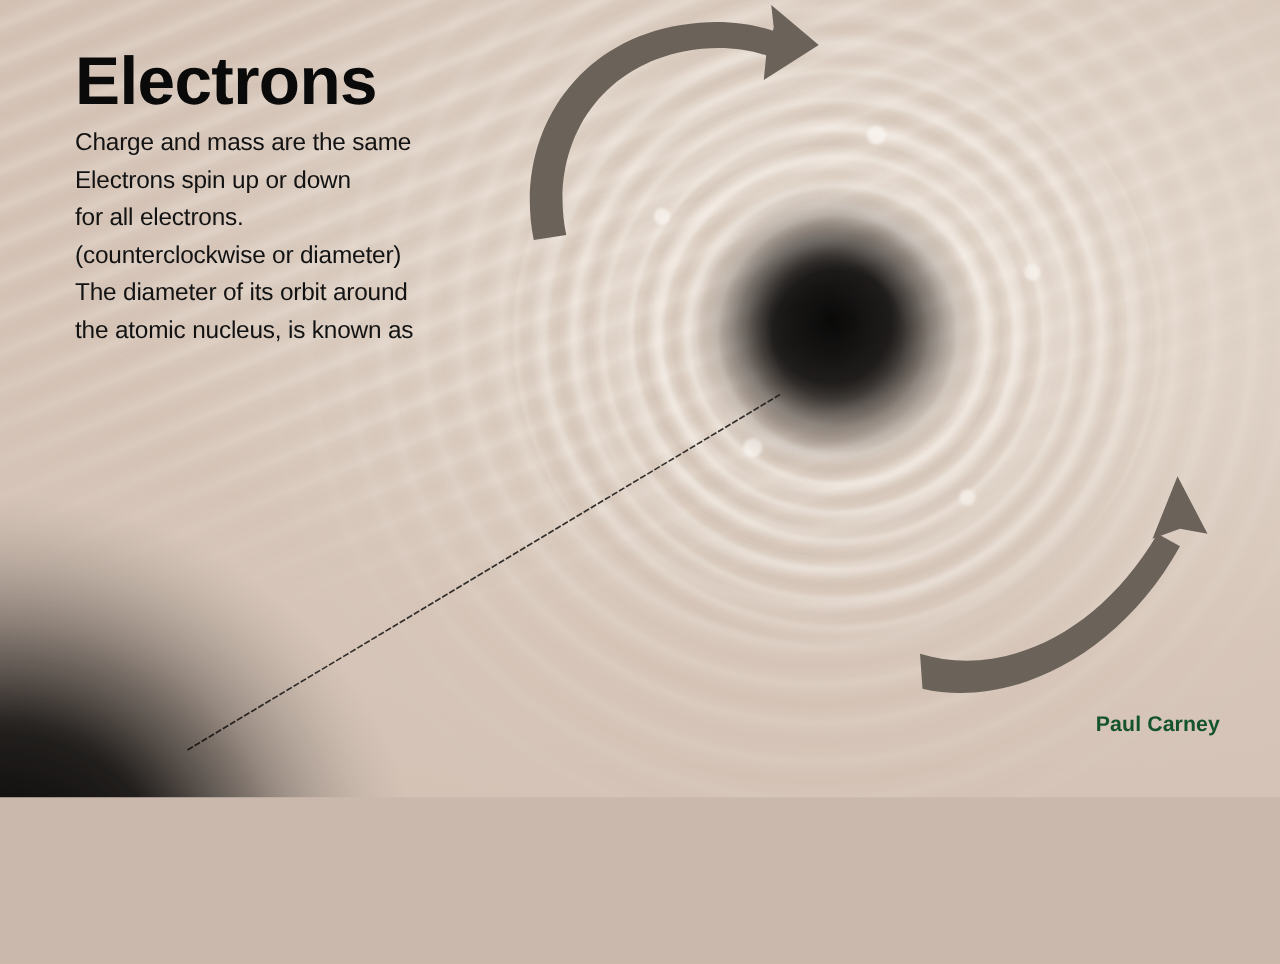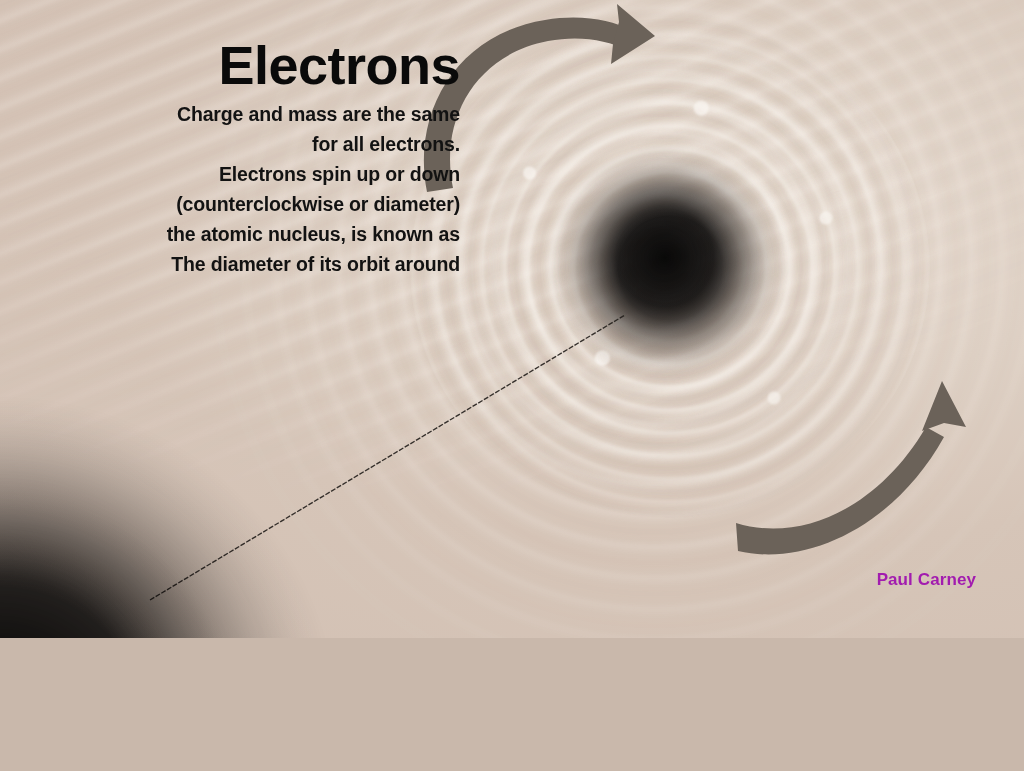--- a/index.html
+++ b/index.html
@@ -11,21 +11,20 @@
   body {
     font-family: "Liberation Sans", sans-serif;
   }
 
   #slide {
     position: relative;
     width: 1024px;
     height: 638px;
     overflow: hidden;
     background: #d4c3b6;
-    text-align: right;
   }
 
   
   .bg-base {
     position: absolute; inset: 0;
     background:
       radial-gradient(110% 90% at 72% 34%, #e7dbd0 0%, #ded0c4 32%, #d6c5b8 58%, #d2c0b3 100%);
   }
 
   
@@ -128,33 +127,33 @@
     font-size: 54px;
     line-height: 1.02;
     font-weight: bold;
     letter-spacing: -0.5px;
     color: #0a0a0a;
   }
   .slide-body {
     margin: 0;
     font-size: 19.5px;
     line-height: 30px;
-    font-weight: bold;
+    font-weight: normal;
     letter-spacing: -0.15px;
     color: #121212;
   }
   .slide-body .line { display: block; white-space: nowrap; }
 
   .credit {
     position: absolute;
     right: 48px; bottom: 48px;
     font-size: 17px;
     font-weight: bold;
     letter-spacing: 0.1px;
-    color: #a21caf;
+    color: #14532d;
   }
 </style>
 </head>
 <body>
 
 <div id="slide">
 
   <div class="bg-base"></div>
   <div class="bg-ripples"></div>
   <div class="bg-waves"></div>
@@ -256,23 +255,23 @@
                L 214 62
                C 164 152, 76 192, 8 176 Z" fill="#6b6259"></path>
       <path d="M212 6 L236 52 L214 48 L192 56 Z" fill="#6b6259"></path>
     </svg>
   </div>
 
   <div class="text-block">
     <h1 class="slide-title">Electrons</h1>
     <div class="slide-body">
       <span class="line">Charge and mass are the same</span>
+      <span class="line">Electrons spin up or down</span>
       <span class="line">for all electrons.</span>
-      <span class="line">Electrons spin up or down</span>
       <span class="line">(counterclockwise or diameter)</span>
+      <span class="line">The diameter of its orbit around</span>
       <span class="line">the atomic nucleus, is known as</span>
-      <span class="line">The diameter of its orbit around</span>
     </div>
   </div>
 
   <div class="credit">Paul Carney</div>
 
 </div>
 
 </body></html>

